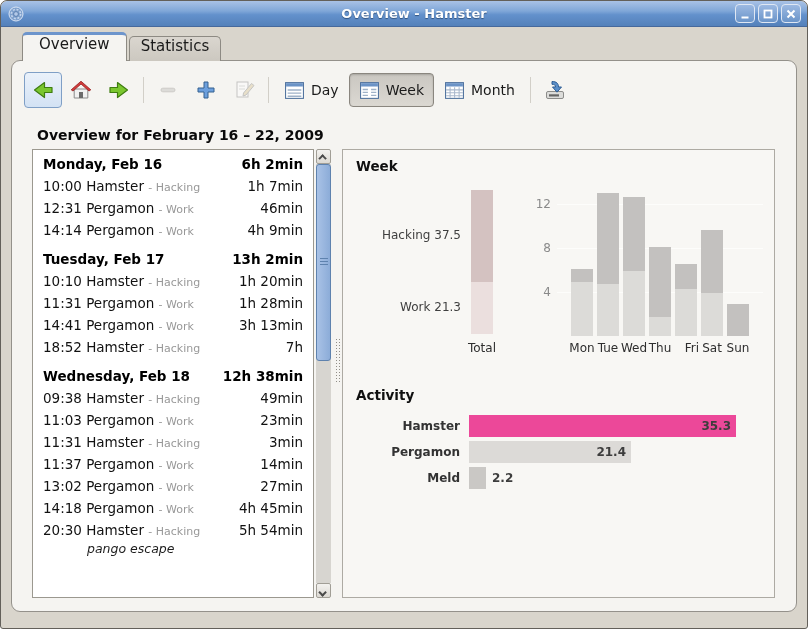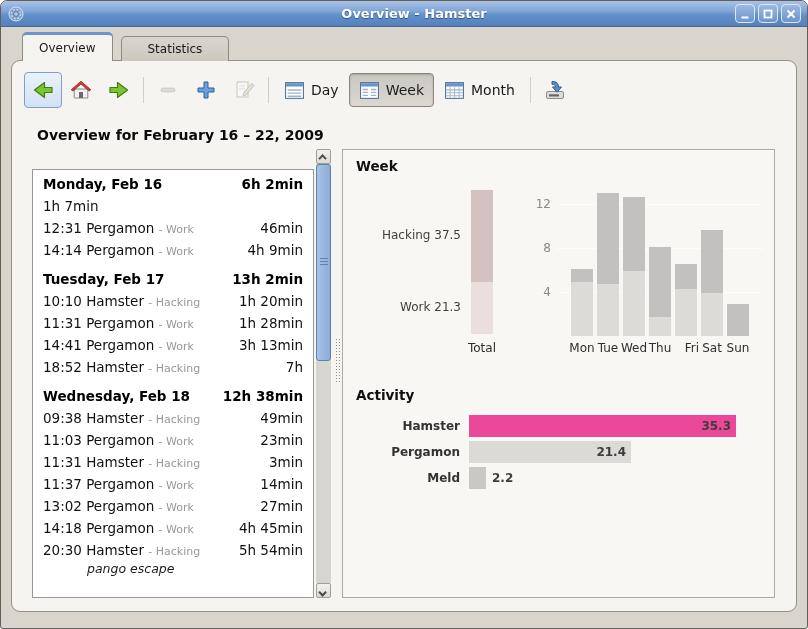--- a/index.html
+++ b/index.html
@@ -15,24 +15,24 @@
     border-bottom:1px solid #46699c; border-radius:6px 6px 0 0; display:flex; align-items:center; }
   .win-icon { margin:0 6px 0 7px; width:16px; height:16px; }
   .title { position:absolute; left:0; right:0; text-align:center; font-weight:bold;
     font-size:13px; color:#fff; text-shadow:0 1px 1px #31537f; pointer-events:none;padding-left:20px; }
   .win-controls { position:absolute; right:6px; top:3px; display:flex; gap:3px; }
   .wbtn { width:20px; height:19px; border:1px solid #dfe7f3; border-radius:4px;
     background:linear-gradient(180deg,#9cb9e2,#6b95c9); display:flex; align-items:center; justify-content:center; }
 
   
   .tabs { position:absolute; top:31px; left:21px; display:flex; align-items:flex-end; z-index:5; }
-  .tab { font-size:12px; color:#1a1a1a; border:1px solid #8d8a83; border-bottom:none;
-    border-radius:5px 5px 0 0; display:flex; align-items:center; }
+  .tab { font-size:15px; color:#1a1a1a; border:1px solid #8d8a83; border-bottom:none;
+    border-radius:5px 5px 0 0; display:flex; }
   .tab.active { background:#f5f4f1; border-top:3px solid #6d95cc; height:29px; padding:0 16px; z-index:6; }
-  .tab.inactive { background:linear-gradient(180deg,#dad6cf,#ccc8c0); height:25px; padding:0 26px; margin-left:8px; }
+  .tab.inactive { background:linear-gradient(180deg,#dad6cf,#ccc8c0); height:25px; padding:0 11px; margin-left:2px; }
 
   
   .page { position:absolute; left:10px; right:10px; top:59px; bottom:16px;
     background:#f5f4f1; border:1px solid #94918b; border-radius:9px; }
 
   
   .toolbar { display:flex; align-items:center; margin:9px 8px 0 12px; height:40px; }
   .tb { display:flex; align-items:center; justify-content:center; background:transparent;
     border:1px solid transparent; border-radius:4px; font-family:inherit; }
   .tb.square { width:38px; height:36px; }
@@ -41,21 +41,21 @@
   .tb.labeled { height:34px; padding:0 9px; gap:6px; font-size:14px; color:#1a1a1a; }
   .tb.labeled.active { background:linear-gradient(180deg,#cac7c1,#dbd8d2); border-color:#8a867f;
     box-shadow:inset 0 1px 2px rgba(0,0,0,.18); }
   .sep { width:1px; height:26px; background:#d2cfc8; margin:0 5px; }
 
   .heading { margin:17px 0 9px 25px; font-size:14px; font-weight:bold; color:#0a0a0a; }
 
   
   .content { position:absolute; left:20px; right:21px; top:88px; bottom:13px; display:flex; }
 
-  .fact-box { width:282px; background:#fff; border:1px solid #9b988f; padding:2px 8px 0; overflow:hidden;margin-top:20px; }
+  .fact-box { width:282px; background:#fff; border:1px solid #9b988f; padding:2px 8px 0; overflow:hidden; }
   .day-header { display:flex; justify-content:space-between; font-weight:bold; font-size:13.5px;
     color:#000; padding:4px 2px 3px; }
   .day-header:not(:first-child) { padding-top:10px; }
   .fact-row { display:flex; justify-content:space-between; font-size:13.5px; color:#111; padding:3px 2px; }
   .f-cat { font-size:11px; color:#989898; }
   .f-dur { white-space:nowrap; }
   .fact-desc { font-style:italic; font-size:12.5px; color:#1d1d1d; padding:0 0 2px 46px; }
 
   
   .scrollbar { width:15px; margin-left:2px; display:flex; flex-direction:column; }
@@ -234,20 +234,21 @@
     <div class="heading">Overview for February 16 – 22, 2009</div>
 
     <div class="content">
 
       <div class="fact-box">
           <div class="day-header">
             <div class="d-date" style="display: inline;">Monday, Feb 16</div>
             <div class="d-total" style="display: inline;">6h 2min</div>
           </div>
           <div class="fact-row">
+            <div class="f-left" style="display: inline;">10:00 Hamster <span class="f-cat">- Hacking</span></div>
             <div class="f-dur" style="display: inline;">1h 7min</div>
           </div>
           <div class="fact-row">
             <div class="f-left" style="display: inline;">12:31 Pergamon <span class="f-cat">- Work</span></div>
             <div class="f-dur" style="display: inline;">46min</div>
           </div>
           <div class="fact-row">
             <div class="f-left" style="display: inline;">14:14 Pergamon <span class="f-cat">- Work</span></div>
             <div class="f-dur" style="display: inline;">4h 9min</div>
           </div>

